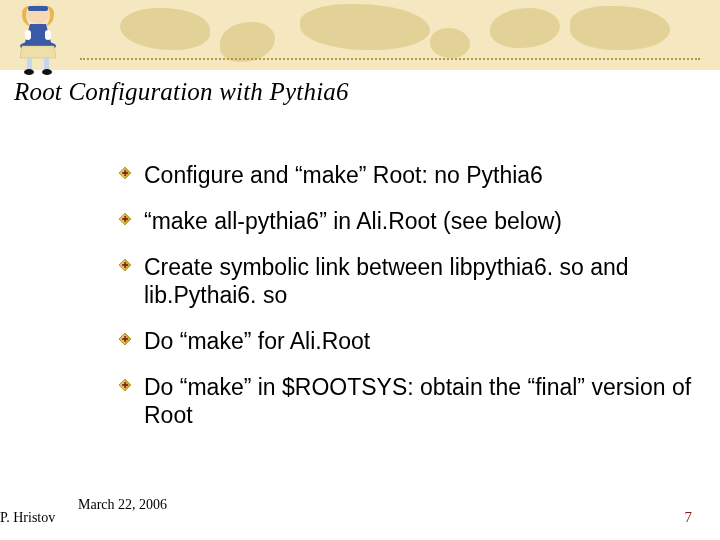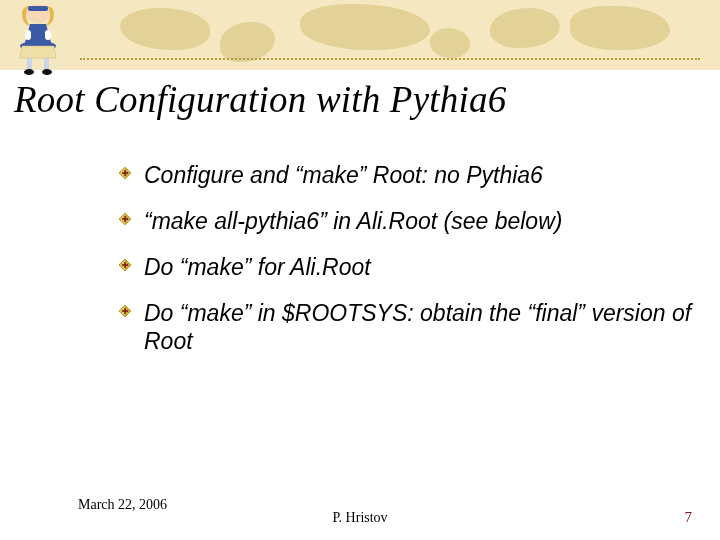--- a/index.html
+++ b/index.html
@@ -48,60 +48,59 @@
     top: 2px;
     left: 10px;
     width: 64px;
     height: 74px;
   }
   .slide-title {
     position: absolute;
     top: 78px;
     left: 14px;
     font-style: italic;
-    font-size: 37px;
+    font-size: 25px;
     font-family: "Times New Roman", Times, serif;
     color: #000;
     letter-spacing: 0.2px;
   }
   .bullets {
     position: absolute;
     top: 138px;
     left: 78px;
     width: 600px;
     font-family: Arial, Helvetica, sans-serif;
     font-size: 23px;
     line-height: 1.22;
     color: #000;
   }
   .bullets li {
     list-style: none;
     position: relative;
     padding-left: 26px;
     margin-bottom: 18px;
-    font-style: italic;
   }
   .bullet-icon {
     position: absolute;
     left: 0;
     top: 5px;
     width: 14px;
     height: 14px;
   }
   .footer {
     position: absolute;
     bottom: 14px;
     left: 0;
     width: 720px;
     font-family: "Times New Roman", Times, serif;
     font-size: 14px;
     color: #000;
   }
   .footer .date { position: absolute; left: 78px; bottom: 13px; }
-  .footer .author { position: absolute; left: 0; right: 0; text-align: center; width: 720px; bottom: 0; }
+  .footer .author { position: absolute; left: 0; right: 0; width: 720px; bottom: 0; }
   .footer .pageno { position: absolute; right: 28px; bottom: 0; color: #8a1823; font-size: 15px; }
 </style>
 </head>
 <body>
 
 <div class="header-band">
   <div class="map-blob mb1"></div>
   <div class="map-blob mb2"></div>
   <div class="map-blob mb3"></div>
   <div class="map-blob mb4"></div>
@@ -145,20 +144,28 @@
       <path d="M4 7 L10 7 M7 4 L7 10" stroke="#7a1414" stroke-width="1.4"></path>
     </svg>
     <span>“make all-pythia6” in Ali.Root (see below)</span>
   </li>
   <li>
     <svg class="bullet-icon" viewBox="0 0 14 14">
       <path d="M7 1 L13 7 L7 13 L1 7 Z" fill="#e4c75b" stroke="#a07c18" stroke-width="0.7"></path>
       <path d="M7 1 L13 7 L7 13 Z" fill="#c9a93a"></path>
       <path d="M4 7 L10 7 M7 4 L7 10" stroke="#7a1414" stroke-width="1.4"></path>
     </svg>
+    <span>Create symbolic link between libpythia6. so and lib.Pythai6. so</span>
+  </li>
+  <li>
+    <svg class="bullet-icon" viewBox="0 0 14 14">
+      <path d="M7 1 L13 7 L7 13 L1 7 Z" fill="#e4c75b" stroke="#a07c18" stroke-width="0.7"></path>
+      <path d="M7 1 L13 7 L7 13 Z" fill="#c9a93a"></path>
+      <path d="M4 7 L10 7 M7 4 L7 10" stroke="#7a1414" stroke-width="1.4"></path>
+    </svg>
   </li>
   <li>
     <svg class="bullet-icon" viewBox="0 0 14 14">
       <path d="M7 1 L13 7 L7 13 L1 7 Z" fill="#e4c75b" stroke="#a07c18" stroke-width="0.7"></path>
       <path d="M7 1 L13 7 L7 13 Z" fill="#c9a93a"></path>
       <path d="M4 7 L10 7 M7 4 L7 10" stroke="#7a1414" stroke-width="1.4"></path>
     </svg>
     <span>Do “make” for Ali.Root</span>
   </li>
   <li>

